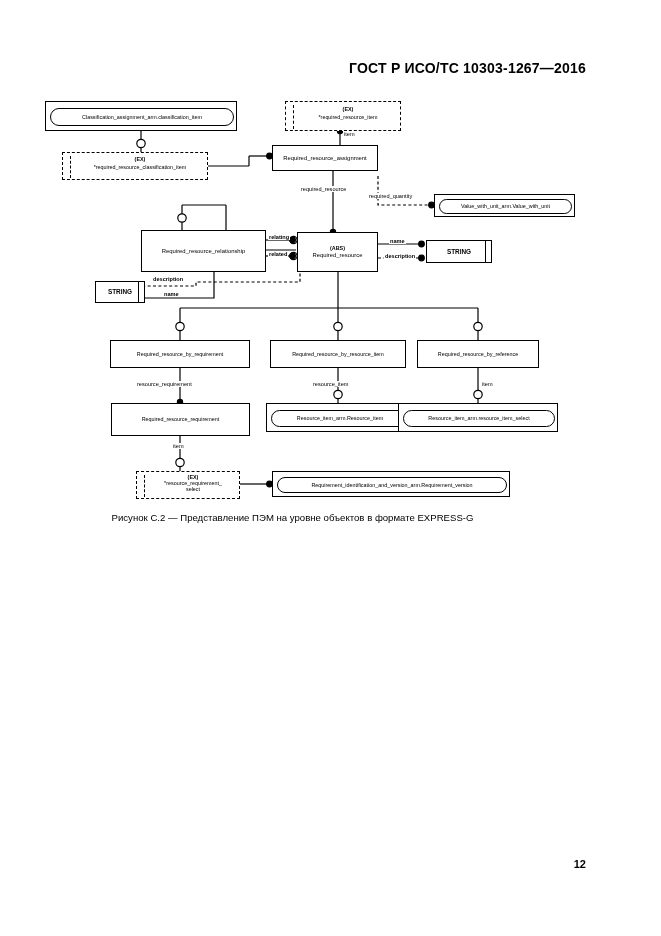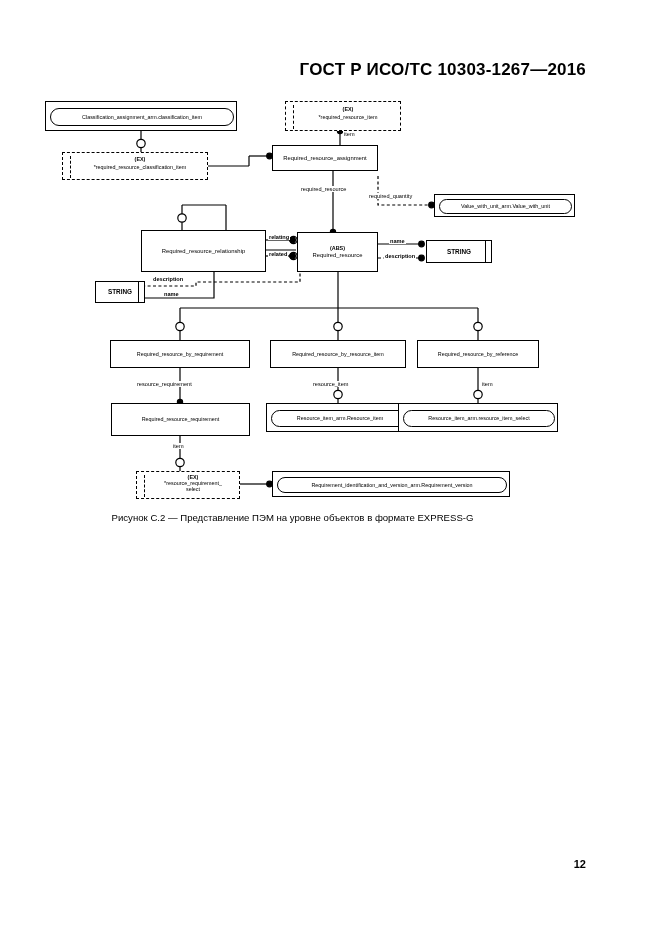--- a/index.html
+++ b/index.html
@@ -3,21 +3,21 @@
 <meta charset="utf-8">
 <style>
   html,body{margin:0;padding:0;background:#ffffff;}
   body{
     width:661px;height:936px;position:relative;overflow:hidden;
     font-family:"Liberation Sans","DejaVu Sans",sans-serif;
     color:#000;
   }
   .page-header{
     position:absolute;top:60px;right:75px;
-    font-size:17px;font-weight:bold;letter-spacing:0.2px;
+    font-size:14px;font-weight:bold;letter-spacing:0.2px;
     white-space:nowrap;
   }
   .page-number{
     position:absolute;bottom:66px;right:75px;
     font-size:11px;font-weight:bold;
   }
   .figure{position:absolute;left:0;top:0;width:661px;height:560px;}
   .figure svg{position:absolute;left:0;top:0;}
   .caption{
     position:absolute;left:0;top:512px;width:585px;text-align:center;

